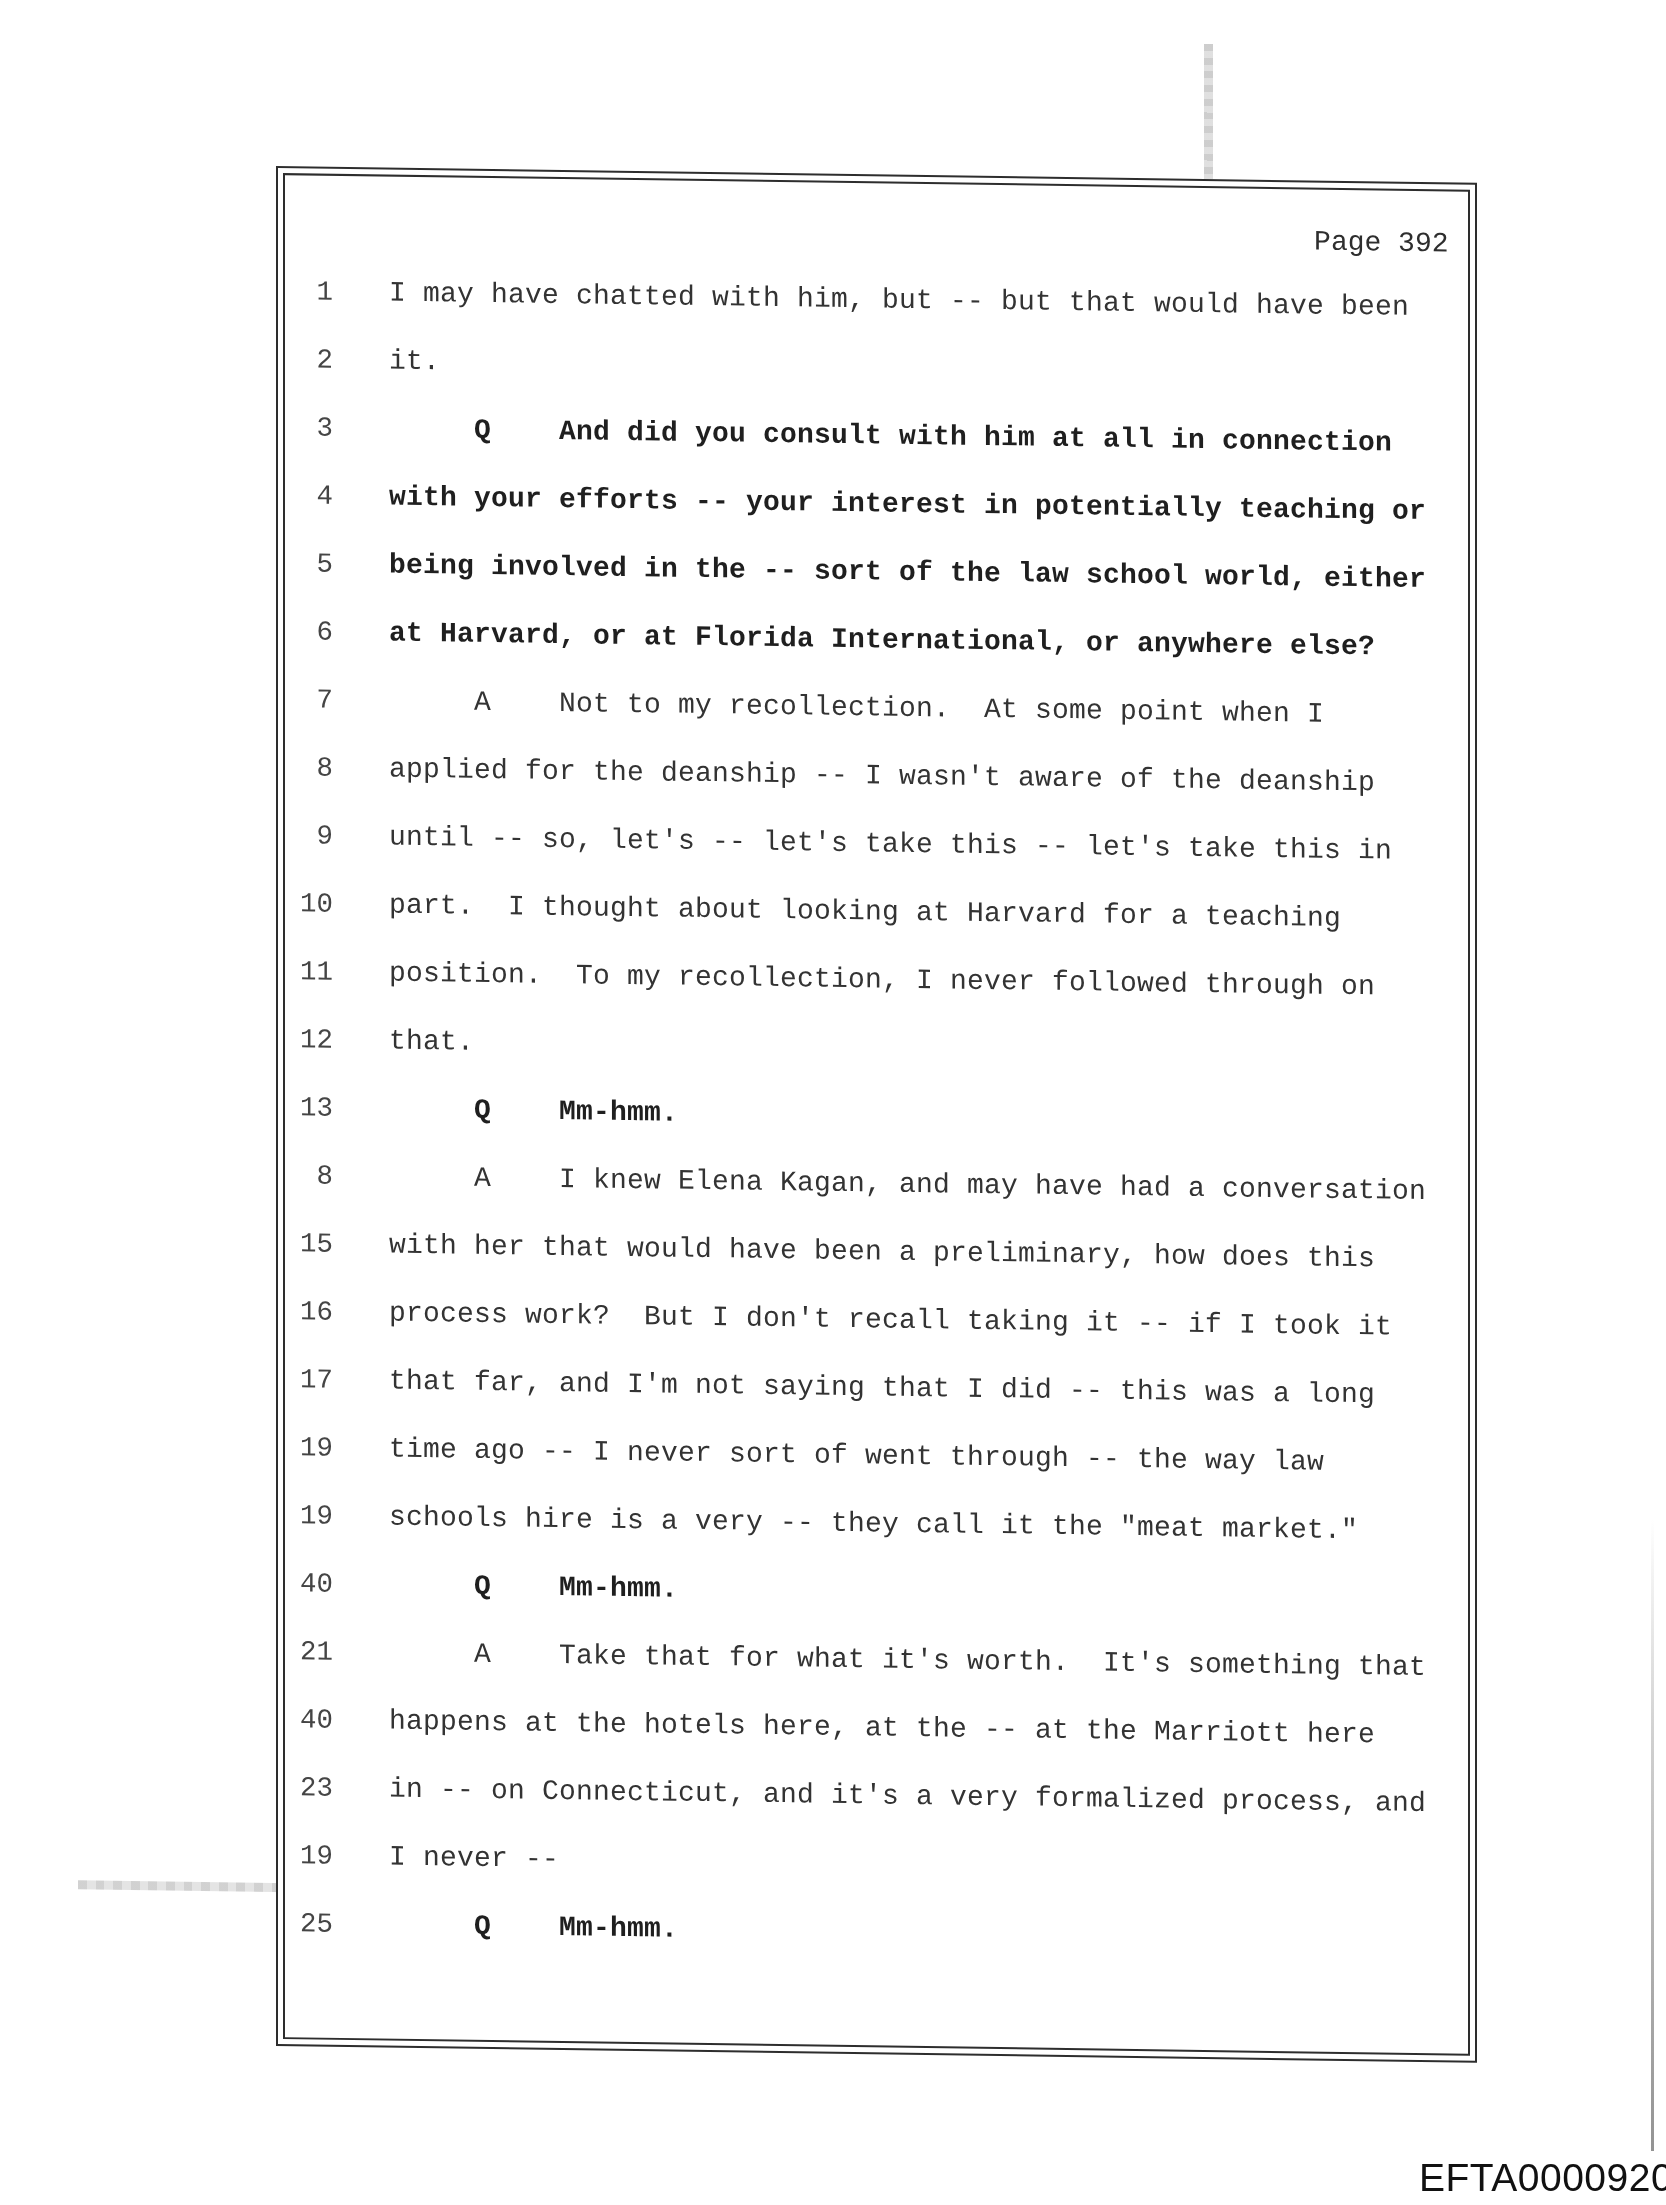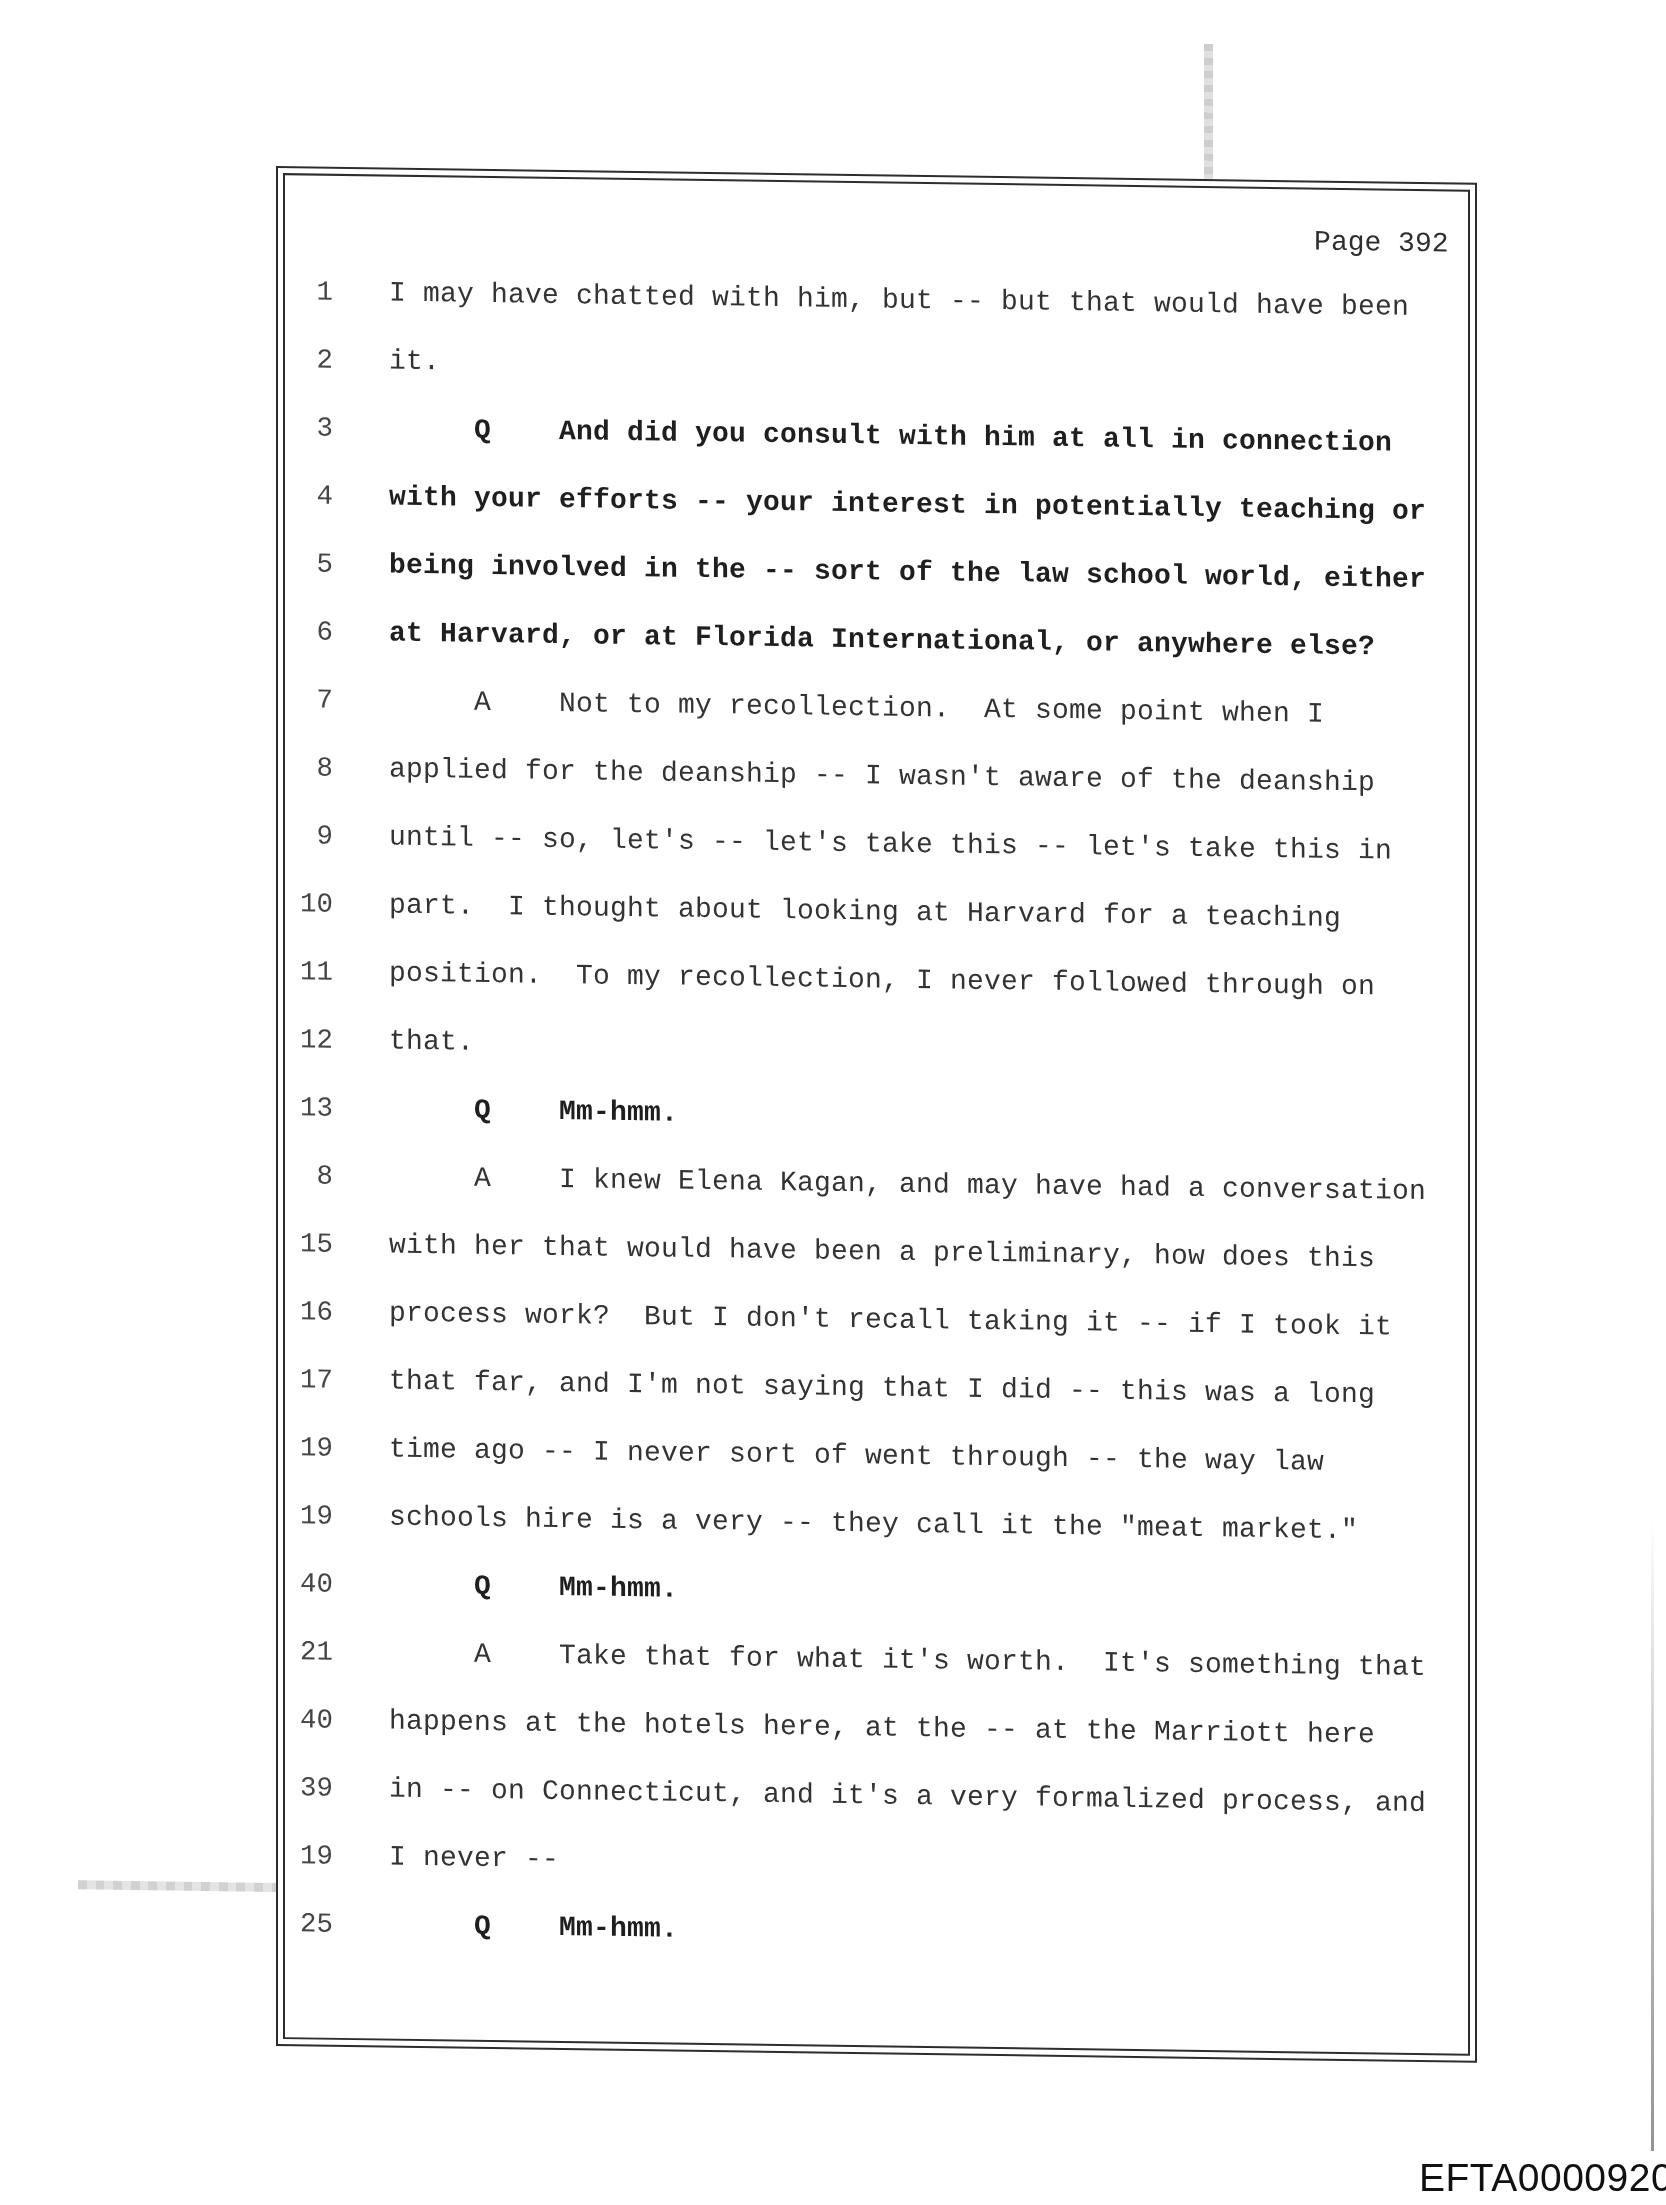--- a/index.html
+++ b/index.html
@@ -118,21 +118,21 @@
           <div class="row bold"><span class="ln">13</span><span class="txt">     Q    Mm-hmm.</span></div>
           <div class="row"><span class="ln">8</span><span class="txt">     A    I knew Elena Kagan, and may have had a conversation</span></div>
           <div class="row"><span class="ln">15</span><span class="txt">with her that would have been a preliminary, how does this</span></div>
           <div class="row"><span class="ln">16</span><span class="txt">process work?  But I don't recall taking it -- if I took it</span></div>
           <div class="row"><span class="ln">17</span><span class="txt">that far, and I'm not saying that I did -- this was a long</span></div>
           <div class="row"><span class="ln">19</span><span class="txt">time ago -- I never sort of went through -- the way law</span></div>
           <div class="row"><span class="ln">19</span><span class="txt">schools hire is a very -- they call it the "meat market."</span></div>
           <div class="row bold"><span class="ln">40</span><span class="txt">     Q    Mm-hmm.</span></div>
           <div class="row"><span class="ln">21</span><span class="txt">     A    Take that for what it's worth.  It's something that</span></div>
           <div class="row"><span class="ln">40</span><span class="txt">happens at the hotels here, at the -- at the Marriott here</span></div>
-          <div class="row"><span class="ln">39</span><span class="txt">in -- on Connecticut, and it's a very formalized process, and</span></div>
+          <div class="row"><span class="ln">23</span><span class="txt">in -- on Connecticut, and it's a very formalized process, and</span></div>
           <div class="row"><span class="ln">19</span><span class="txt">I never --</span></div>
           <div class="row bold"><span class="ln">25</span><span class="txt">     Q    Mm-hmm.</span></div>
         </div>
     </div>
   </div>
 </div>
 
 <div class="edge-artifact"></div>
 
 <div class="bates">EFTA00009208</div>

